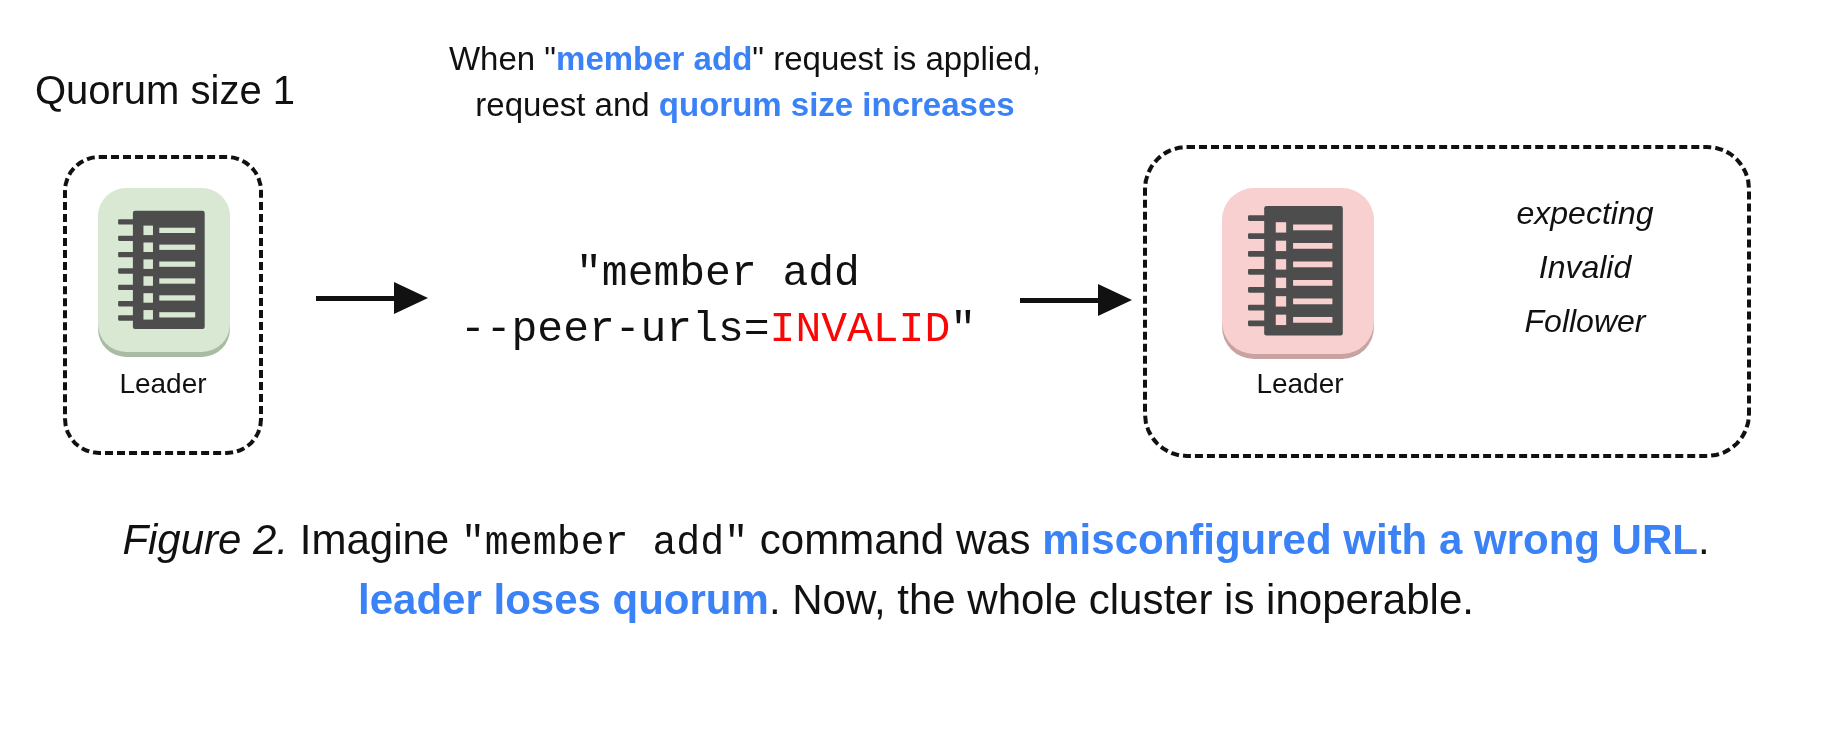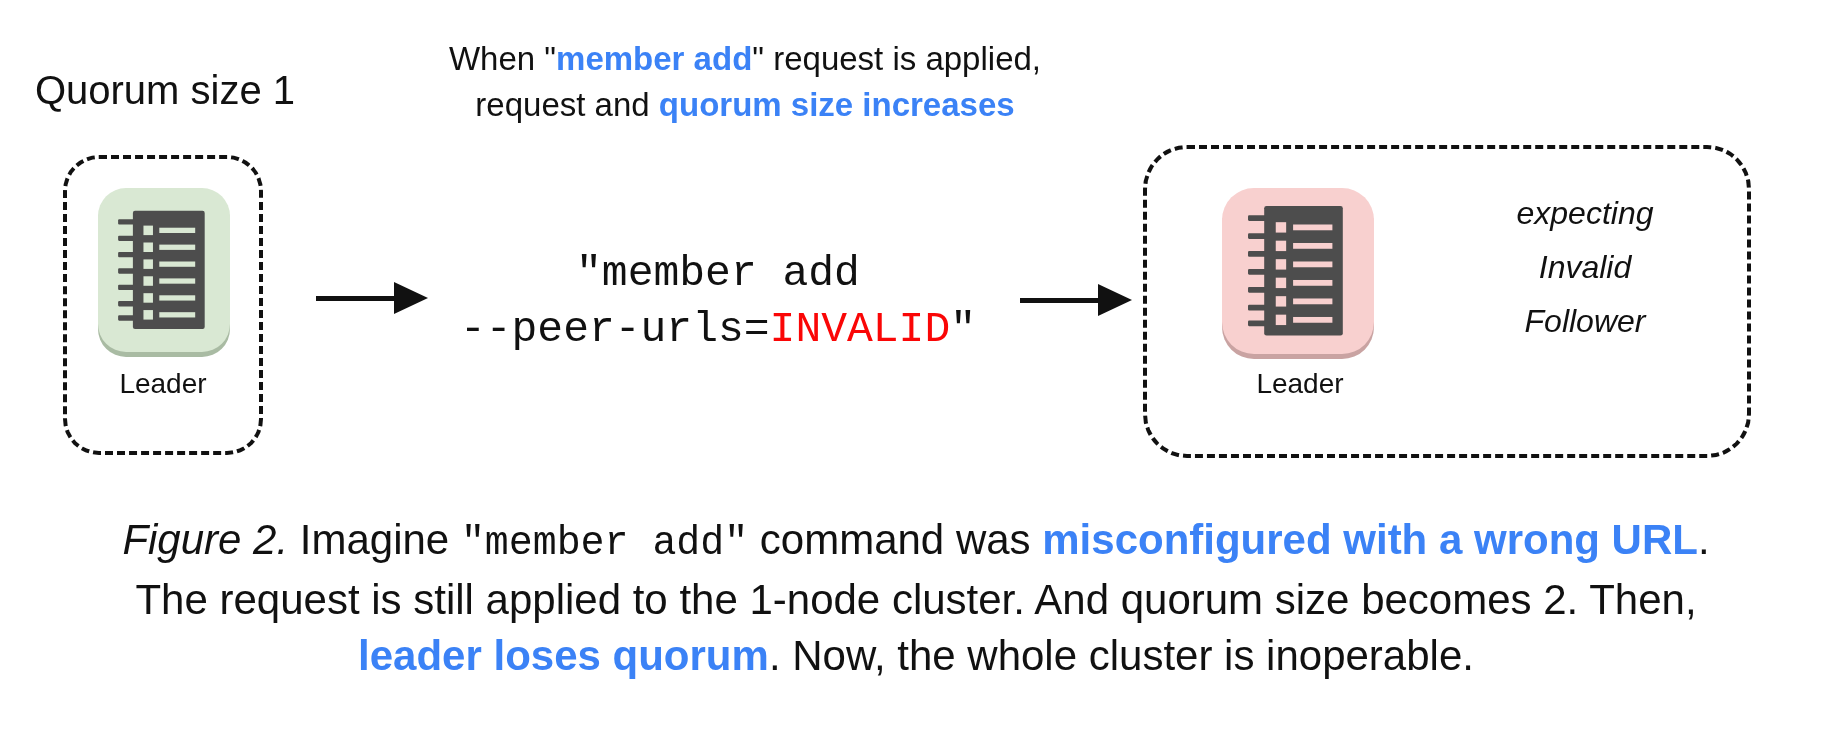--- a/index.html
+++ b/index.html
@@ -178,17 +178,16 @@
 
   <div class="abs expect-note center">
     <div>expecting</div>
     <div>Invalid</div>
     <div>Follower</div>
   </div>
 
 
   <div class="abs caption center">
     <div><span class="seg-italic">Figure 2.</span><span class="seg-plain"> Imagine </span><span class="seg-mono-sm">"member add"</span><span class="seg-plain"> command was </span><span class="seg-red-bold">misconfigured with a wrong URL</span><span class="seg-plain">.</span></div>
-    <div><span class="seg-plain">The request is still applied to the 1-node cluster. And quorum size becomes 2. Then,</span></div>
     <div><span class="seg-red-bold">leader loses quorum</span><span class="seg-plain">. Now, the whole cluster is inoperable.</span></div>
   </div>
 
 </div>
 
 </body></html>

